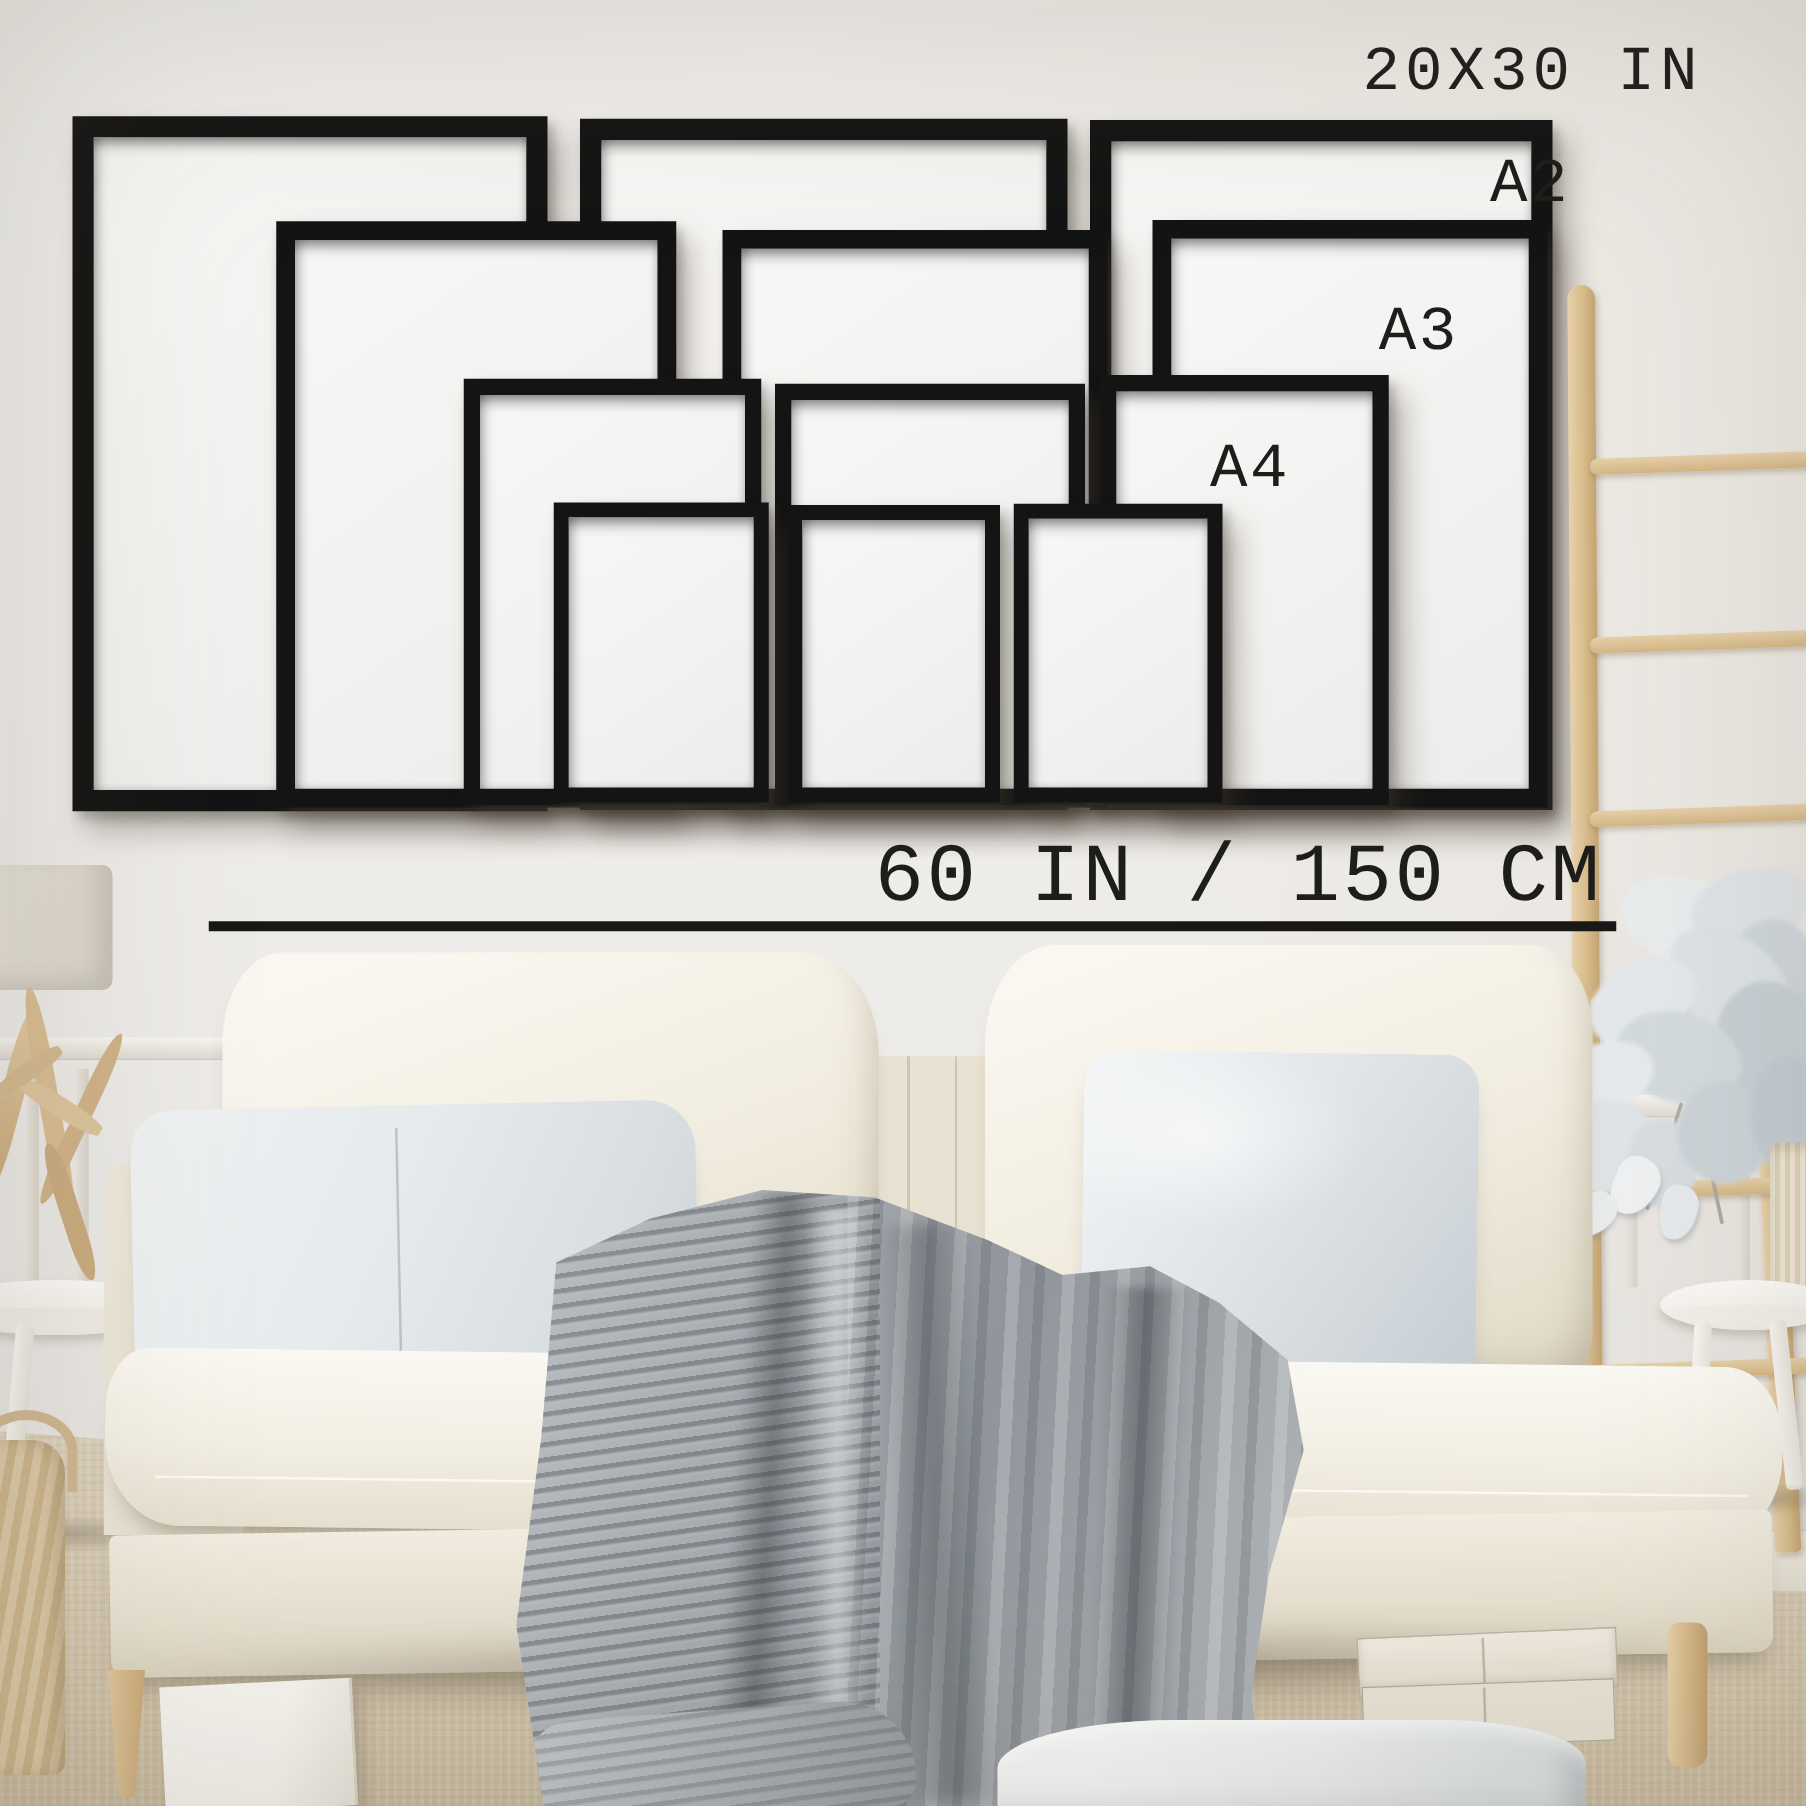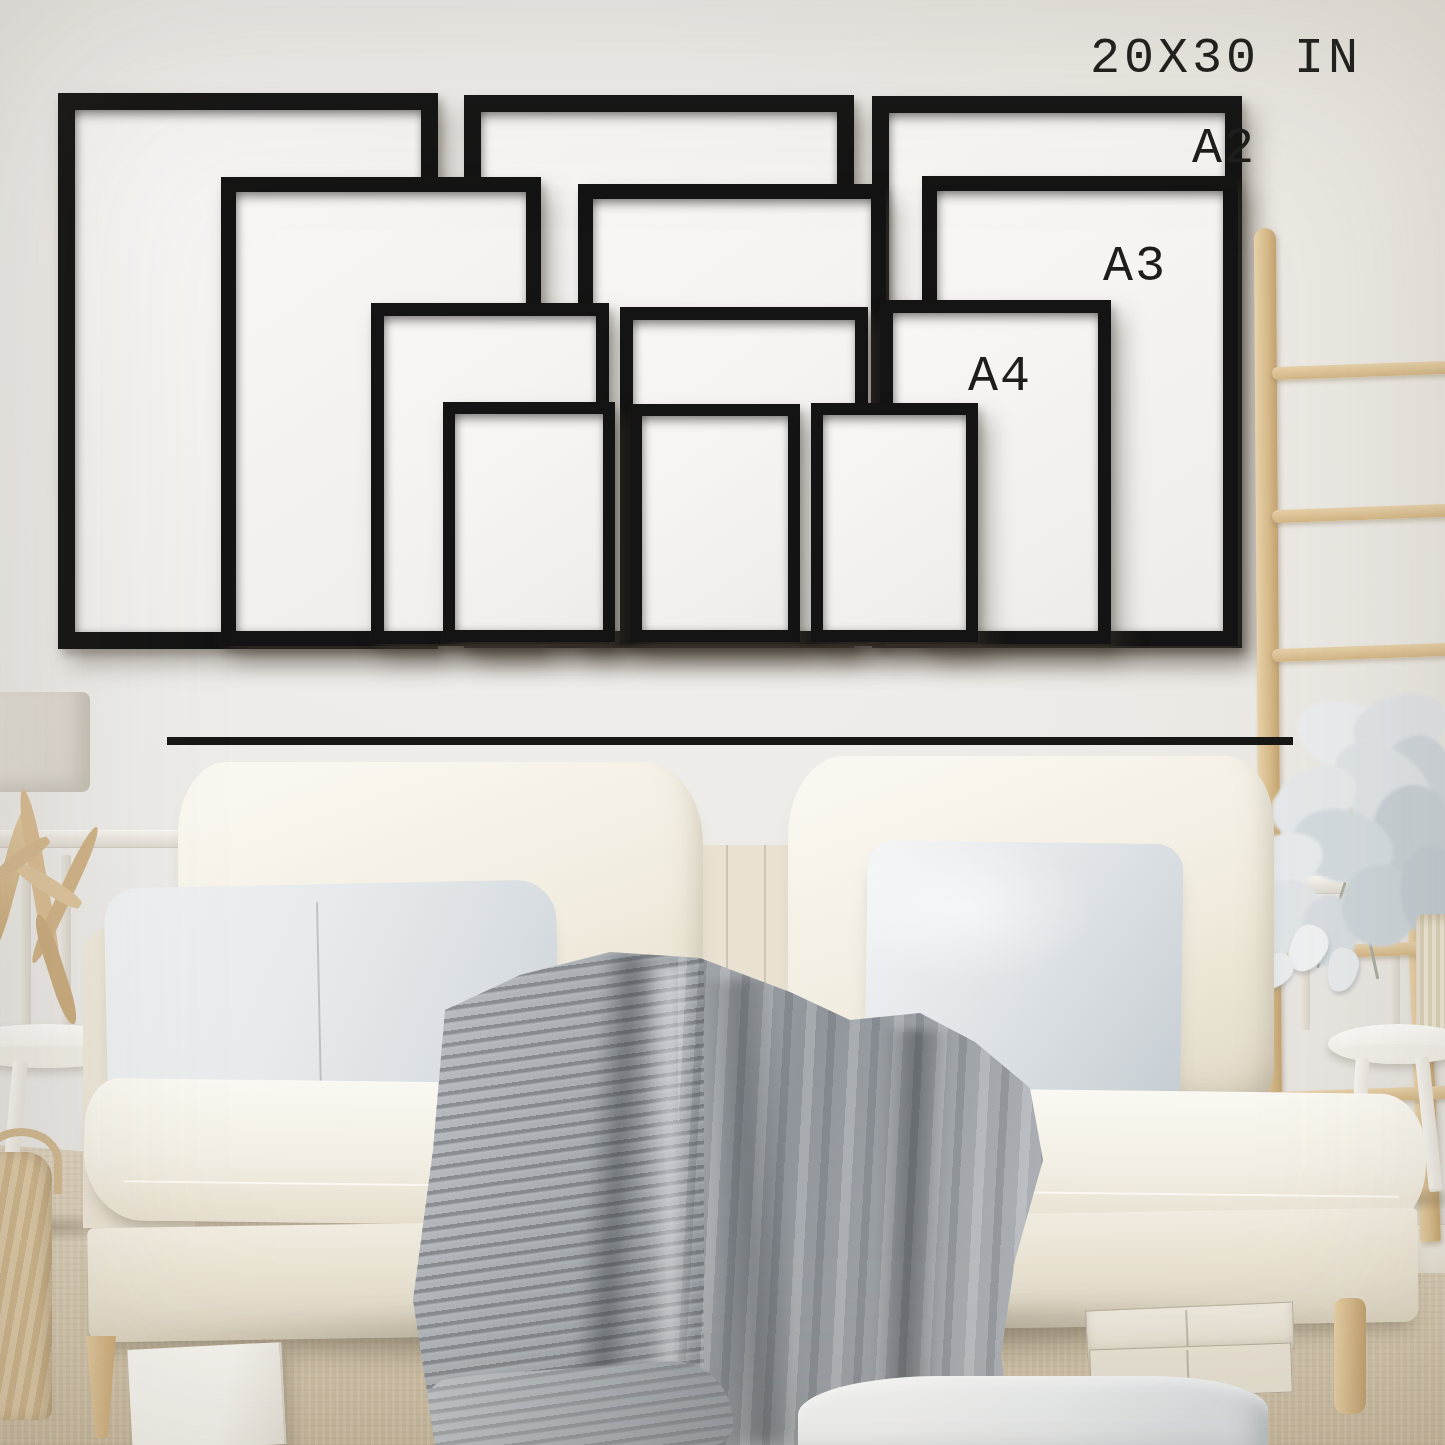--- a/index.html
+++ b/index.html
@@ -320,16 +320,17 @@
     <div class="bfold-h1"></div>
     <div class="bflap"></div>
   </div>
 
   <div class="floor-pillow"></div>
 
   <div class="lbl lbl-top">20X30 IN</div>
   <div class="lbl lbl-a2">A2</div>
   <div class="lbl lbl-a3">A3</div>
   <div class="lbl lbl-a4">A4</div>
+  <div class="lbl lbl-width">60 IN / 150 CM</div>
   <div class="underline"></div>
 
   <div class="vignette"></div>
 </div>
 
 </body></html>

